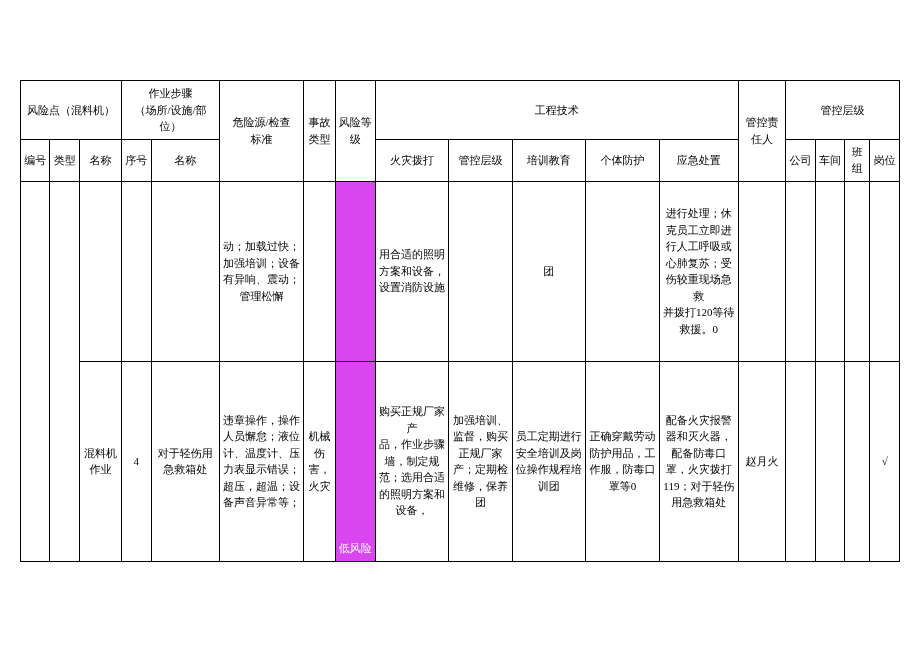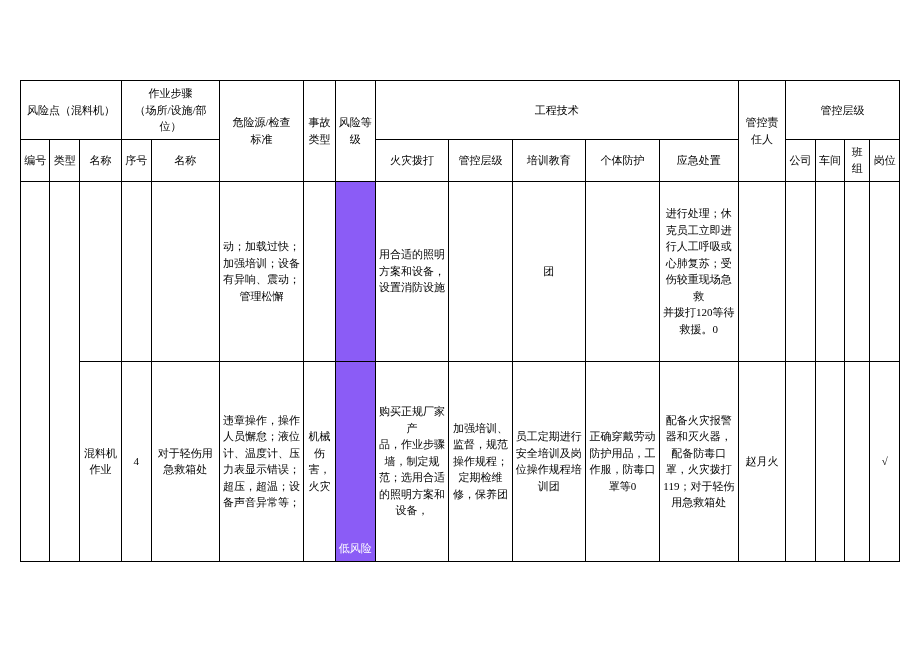--- a/index.html
+++ b/index.html
@@ -19,21 +19,21 @@
     th, td {
       border: 1px solid #000;
       padding: 4px 2px;
       text-align: center;
       vertical-align: middle;
       word-break: break-all;
       line-height: 1.5;
     }
     th { font-weight: normal; }
     .risk-blue {
-      background: #8b5cf6;
+      background: #d946ef;
       color: #fff;
     }
     .row1 { height: 180px; }
     .row2 { height: 200px; }
   </style>
 </head>
 <body>
 
 <table>
   <colgroup>
@@ -115,21 +115,21 @@
       <td style="font-weight:normal">混料机作业</td>
       <td>4</td>
       <td>对于轻伤用急救箱处</td>
       <td>违章操作，操作人员懈怠；液位计、温度计、压力表显示错误；超压，超温；设备声音异常等；</td>
       <td>机械伤害，火灾</td>
       <td class="risk-blue" style="vertical-align:bottom">低风险</td>
       <td style="white-space:pre-line">购买正规厂家产
 品，作业步骤
 墙，制定规
 范；选用合适的照明方案和设备，</td>
-      <td>加强培训、监督，规范操作规程；定期检维修，保养团</td>
+      <td>加强培训、监督，购买正规厂家产；定期检维修，保养团</td>
       <td>员工定期进行安全培训及岗位操作规程培训团</td>
       <td>正确穿戴劳动防护用品，工作服，防毒口罩等0</td>
       <td style="white-space:pre-line">配备火灾报警器和灭火器，配备防毒口罩，火灾拨打
 119；对于轻伤用急救箱处</td>
       <td>赵月火</td>
       <td></td>
       <td></td>
       <td></td>
       <td>√</td>
     </tr>

